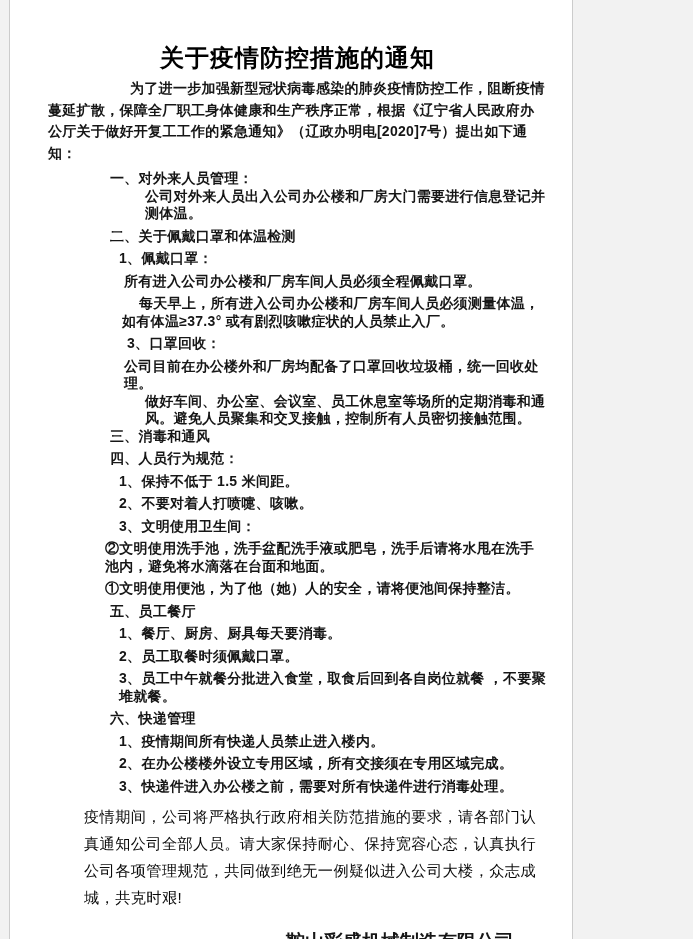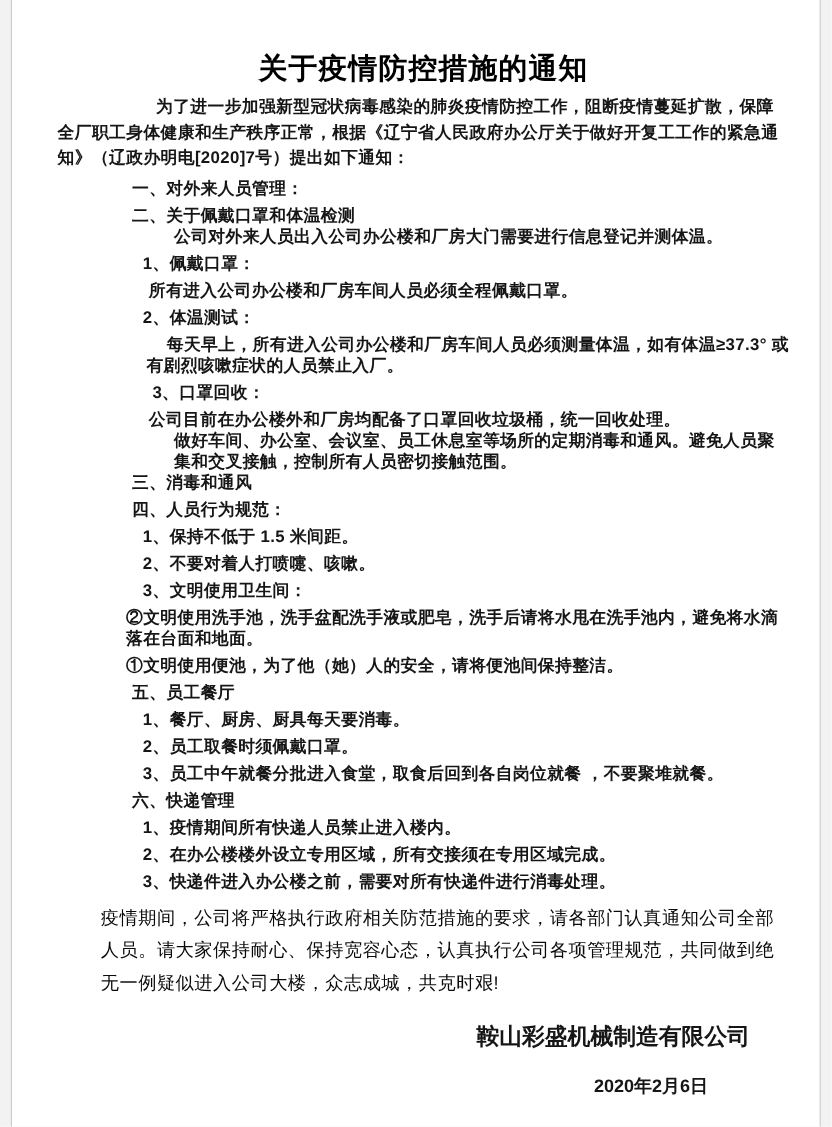--- a/index.html
+++ b/index.html
@@ -7,21 +7,21 @@
     width: 693px; height: 939px;
     background: #f2f2f2;
     font-family: "Liberation Sans", sans-serif;
     color: #161616;
     overflow: hidden;
     position: relative;
   }
   .page {
     position: absolute;
     left: 9px; top: 0; bottom: 0;
-    width: 675px;
+    width: 564px;
     background: #ffffff;
     border-left: 1px solid #cccccc;
     border-right: 1px solid #cccccc;
     box-sizing: border-box;
     overflow: hidden;
   }
   .content {
     padding: 0 25px 0 38px;
   }
   .title {
@@ -74,25 +74,24 @@
 </style>
 </head>
 <body>
 
 <div class="page">
   <div class="content">
     <h1 class="title">关于疫情防控措施的通知</h1>
     <div id="blocks">
         <p class="blk t-intro">为了进一步加强新型冠状病毒感染的肺炎疫情防控工作，阻断疫情蔓延扩散，保障全厂职工身体健康和生产秩序正常，根据《辽宁省人民政府办公厅关于做好开复工工作的紧急通知》（辽政办明电[2020]7号）提出如下通知：</p>
         <p class="blk t-heading">一、对外来人员管理：</p>
+        <p class="blk t-body tight">公司对外来人员出入公司办公楼和厂房大门需要进行信息登记并测体温。</p>
         <p class="blk t-heading">二、关于佩戴口罩和体温检测</p>
-        <p class="blk t-body tight">公司对外来人员出入公司办公楼和厂房大门需要进行信息登记并测体温。</p>
         <p class="blk t-num">1、佩戴口罩：</p>
         <p class="blk t-para">所有进入公司办公楼和厂房车间人员必须全程佩戴口罩。</p>
-        <p class="blk t-num">2、体温测试：</p>
         <p class="blk t-para-indent">每天早上，所有进入公司办公楼和厂房车间人员必须测量体温，如有体温≥37.3° 或有剧烈咳嗽症状的人员禁止入厂。</p>
         <p class="blk t-num3">3、口罩回收：</p>
         <p class="blk t-para">公司目前在办公楼外和厂房均配备了口罩回收垃圾桶，统一回收处理。</p>
         <p class="blk t-body tight">做好车间、办公室、会议室、员工休息室等场所的定期消毒和通风。避免人员聚集和交叉接触，控制所有人员密切接触范围。</p>
         <p class="blk t-heading tight">三、消毒和通风</p>
         <p class="blk t-heading">四、人员行为规范：</p>
         <p class="blk t-num">1、保持不低于 1.5 米间距。</p>
         <p class="blk t-num">2、不要对着人打喷嚏、咳嗽。</p>
         <p class="blk t-num">3、文明使用卫生间：</p>
         <p class="blk t-circ">②文明使用洗手池，洗手盆配洗手液或肥皂，洗手后请将水甩在洗手池内，避免将水滴落在台面和地面。</p>

